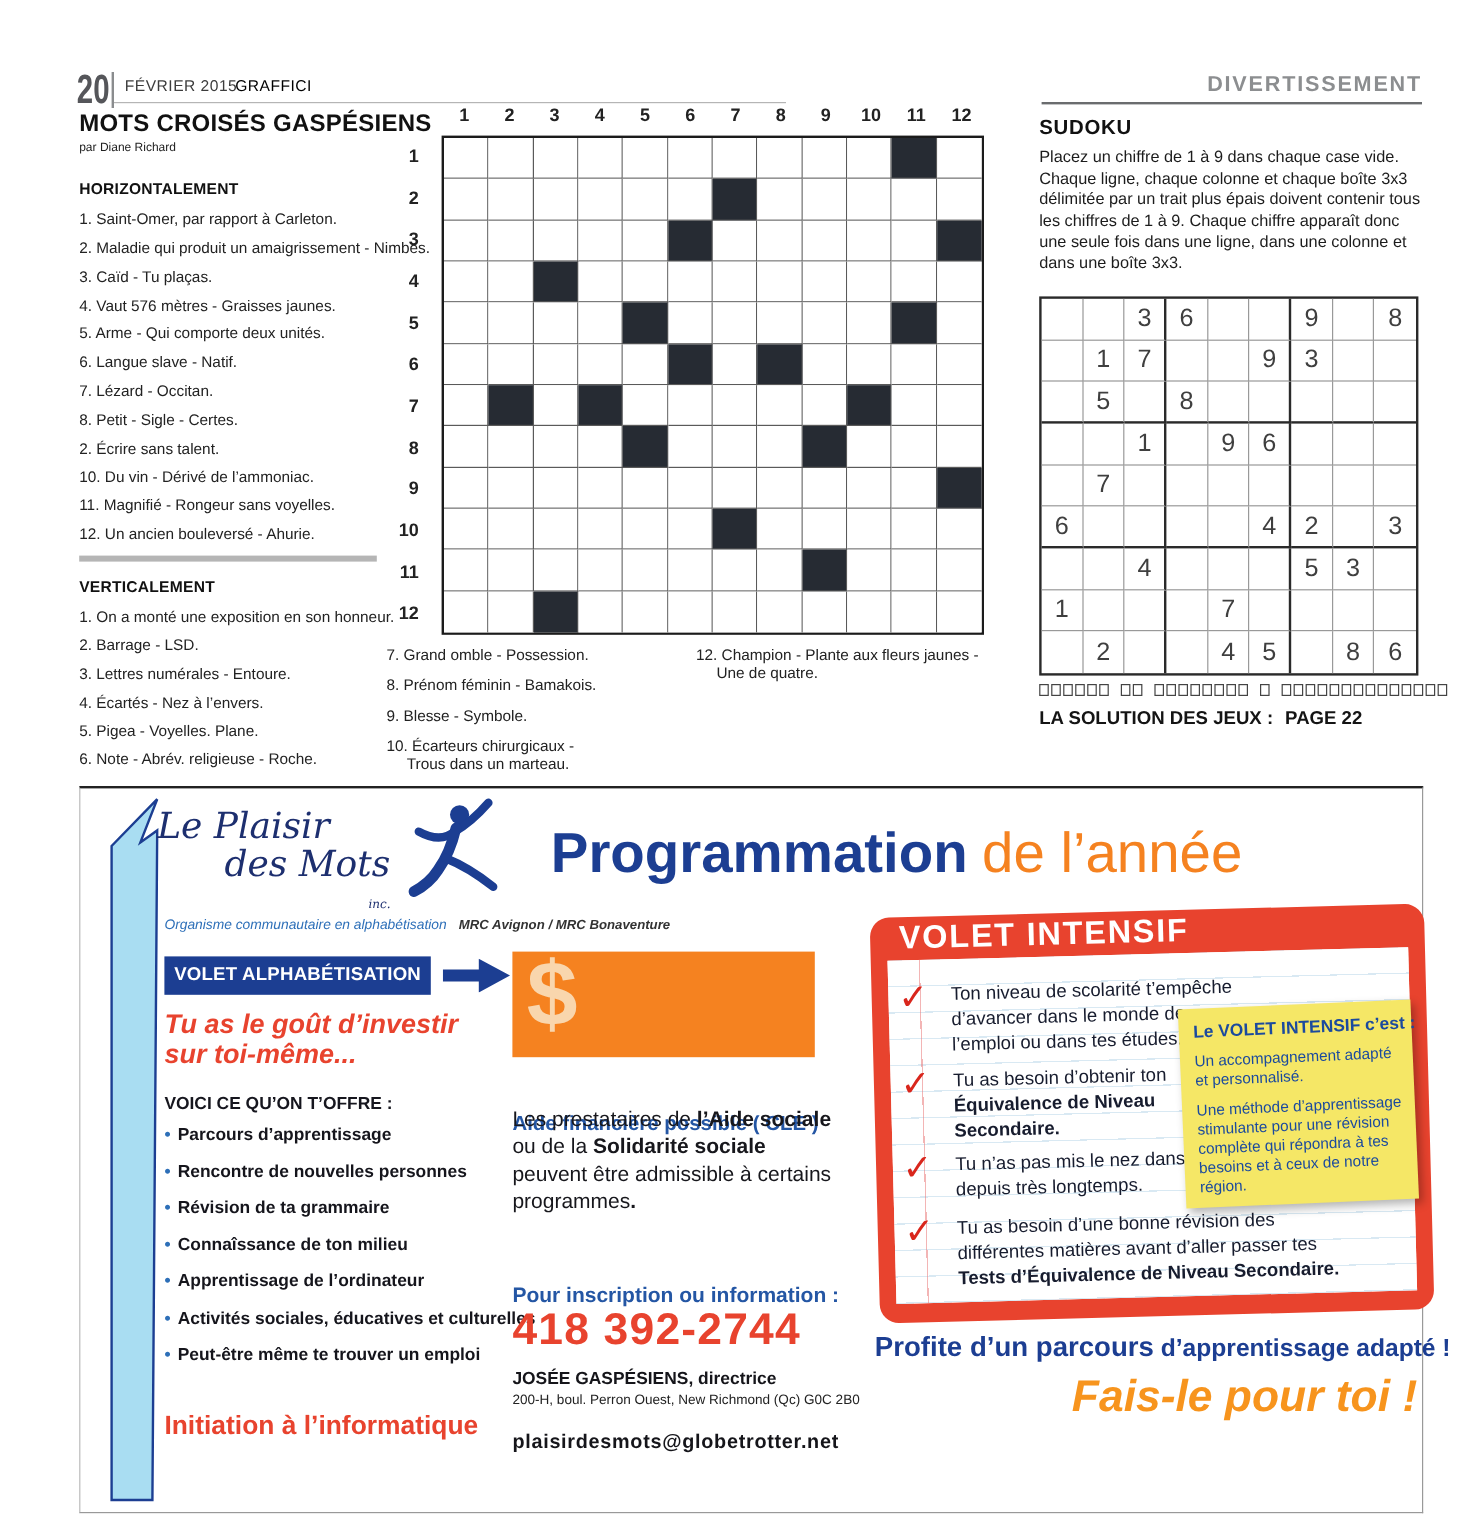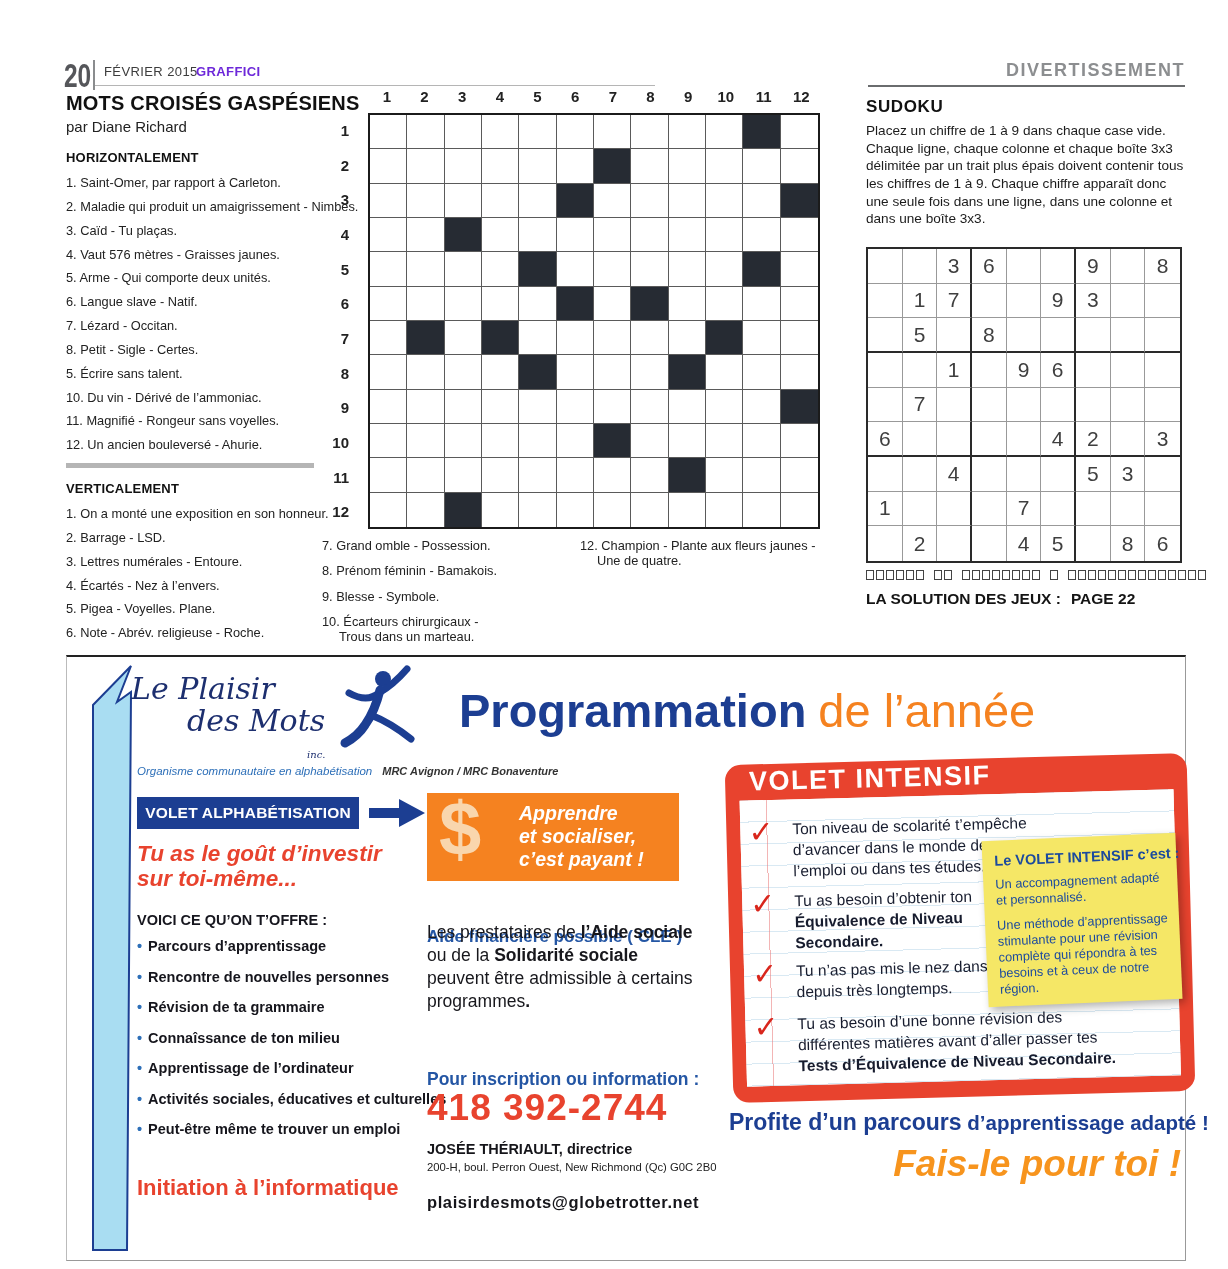--- a/index.html
+++ b/index.html
@@ -5,28 +5,28 @@
   * { margin:0; padding:0; box-sizing:border-box; }
   html,body { background:#fff; }
   body { font-family:"Liberation Sans", sans-serif; color:#1a1a1a; }
   .page { position:relative; width:1228px; height:1269px; background:#fff; overflow:hidden; }
   .abs { position:absolute; }
 
   
   .page-num { left:64px; top:56px; font-size:34px; font-weight:bold; color:#55565a; transform:scaleX(.72); transform-origin:left top; }
   .hdr-vline { left:93px; top:60px; width:2px; height:30px; background:#8a8c8e; }
   .hdr-issue { left:104px; top:64px; font-size:13px; color:#3c3c3c; letter-spacing:.4px; }
-  .hdr-mag { left:196px; top:64px; font-size:13px; font-weight:bold; color:#6d28d9; letter-spacing:.4px; }
+  .hdr-mag { left:196px; top:64px; font-size:13px; font-weight:normal; color:#000000; letter-spacing:.4px; }
   .hdr-line-left { left:95px; top:85px; width:560px; height:1px; background:#b5b5b5; }
   .hdr-section { left:0; top:60px; width:1185px; text-align:right; font-size:18px; font-weight:bold; color:#8c8e90; letter-spacing:1.5px; }
   .hdr-line-right { left:868px; top:85px; width:317px; height:2px; background:#6a6c6e; }
 
   
   .cw-title { left:66px; top:92px; font-size:20px; font-weight:bold; color:#111; letter-spacing:.2px; white-space:nowrap; }
-  .cw-byline { left:66px; top:118px; font-size:15px; color:#222; }
+  .cw-byline { left:66px; top:118px; font-size:10px; color:#222; }
   .clue-block { width:296px; }
   .clue-block .label { font-size:13px; font-weight:bold; color:#111; margin-bottom:10px; letter-spacing:.2px; }
   .clue { font-size:12.8px; line-height:1.2; color:#222; margin-bottom:8.5px; }
   .cw-across { left:66px; top:150px; }
   .cw-divider { left:66px; top:463px; width:248px; height:5px; background:#b5b5b5; }
   .cw-down { left:66px; top:481px; }
   .cw-cont { top:538px; }
   .cw-cont .clue { white-space:pre-line; padding-left:17px; text-indent:-17px; margin-bottom:10px; }
   .cw-cont2 { left:322px; width:250px; }
   .cw-cont3 { left:580px; width:280px; }
@@ -140,21 +140,21 @@
     <div class="label">HORIZONTALEMENT</div>
     <div>
         <div class="clue">1. Saint-Omer, par rapport à Carleton.</div>
         <div class="clue">2. Maladie qui produit un amaigrissement - Nimbes.</div>
         <div class="clue">3. Caïd - Tu plaças.</div>
         <div class="clue">4. Vaut 576 mètres - Graisses jaunes.</div>
         <div class="clue">5. Arme - Qui comporte deux unités.</div>
         <div class="clue">6. Langue slave - Natif.</div>
         <div class="clue">7. Lézard - Occitan.</div>
         <div class="clue">8. Petit - Sigle - Certes.</div>
-        <div class="clue">5. Écrire sans talent.</div>
+        <div class="clue">2. Écrire sans talent.</div>
         <div class="clue">10. Du vin - Dérivé de l’ammoniac.</div>
         <div class="clue">11. Magnifié - Rongeur sans voyelles.</div>
         <div class="clue">12. Un ancien bouleversé - Ahurie.</div>
       </div>
   </div>
   <div class="abs cw-divider"></div>
   <div class="abs clue-block cw-down">
     <div class="label">VERTICALEMENT</div>
     <div>
         <div class="clue">1. On a monté une exposition en son honneur.</div>
@@ -524,31 +524,26 @@
         <div class="offer"><span class="blt">•</span><span>Révision de ta grammaire</span></div>
         <div class="offer"><span class="blt">•</span><span>Connaîssance de ton milieu</span></div>
         <div class="offer"><span class="blt">•</span><span>Apprentissage de l’ordinateur</span></div>
         <div class="offer"><span class="blt">•</span><span>Activités sociales, éducatives et culturelles</span></div>
         <div class="offer"><span class="blt">•</span><span>Peut-être même te trouver un emploi</span></div>
       </div>
     <div class="abs alpha-footer">Initiation à l’informatique</div>
 
     <div class="abs dollar-box">
       <div class="dollar">$</div>
-      <div class="lines">
-        <div>Apprendre</div>
-        <div>et socialiser,</div>
-        <div>c’est payant !</div>
-      </div>
     </div>
     <div class="abs aid-label">Aide financière possible  ( CLE )</div>
     <div class="abs mid-para">Les prestataires de <b>l’Aide sociale</b> ou de la <b>Solidarité sociale</b> peuvent être admissible à certains programmes<b>.</b></div>
     <div class="abs contact-label">Pour inscription ou information :</div>
     <div class="abs phone">418 392-2744</div>
-    <div class="abs director">JOSÉE THÉRIAULT, directrice</div>
+    <div class="abs director">JOSÉE GASPÉSIENS, directrice</div>
     <div class="abs address">200-H, boul. Perron Ouest, New Richmond (Qc)  G0C 2B0</div>
     <div class="abs email">plaisirdesmots@globetrotter.net</div>
 
     <div class="abs intensif-panel">
       <div class="intensif-title">VOLET INTENSIF</div>
       <div class="paper">
           <div class="check-item">
             <span class="chk">✓</span>
             <div class="txt">Ton niveau de scolarité t’empêche<br>d’avancer dans le monde de<br>l’emploi ou dans tes études.</div>
           </div>

